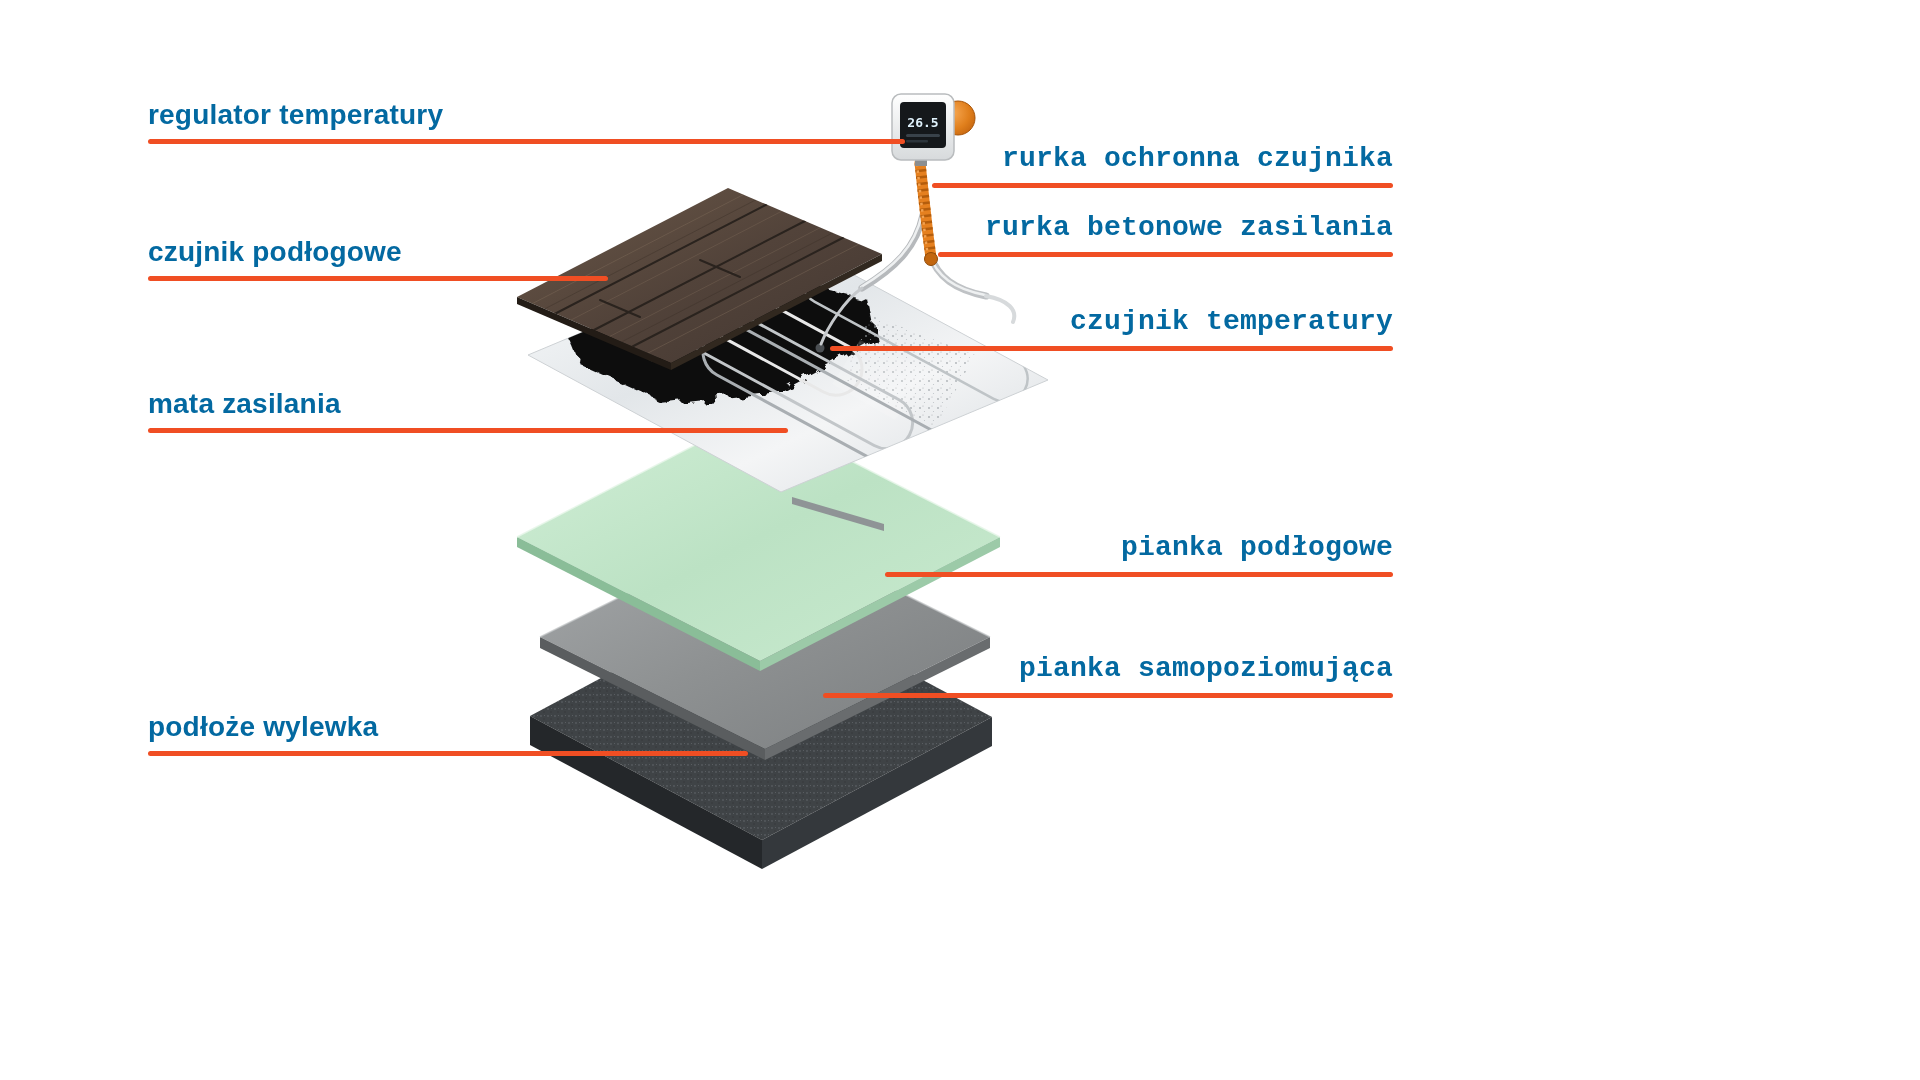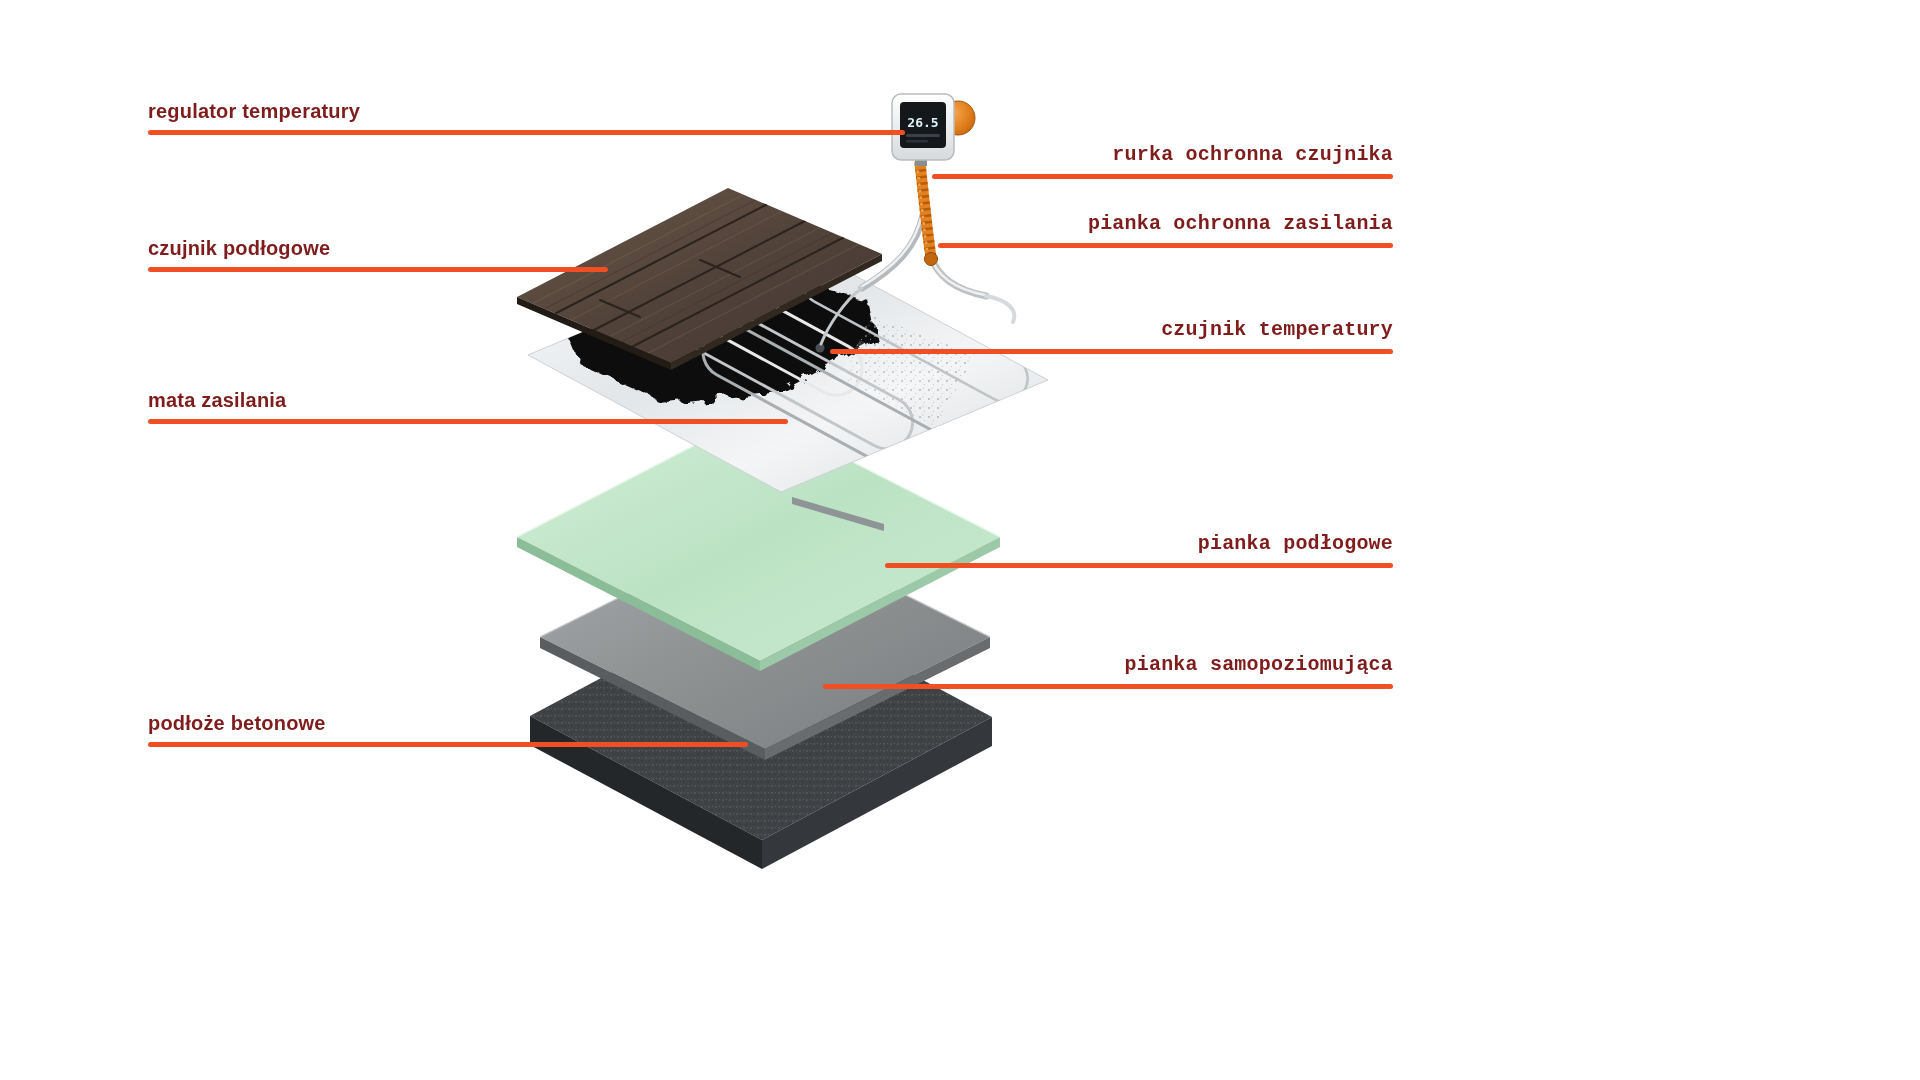--- a/index.html
+++ b/index.html
@@ -7,23 +7,23 @@
     position:relative;
     width:1920px;height:1080px;
     background:#ffffff;
     overflow:hidden;
     font-family:"Liberation Sans",sans-serif;
   }
   .diagram-svg{position:absolute;left:0;top:0;}
   .label{position:absolute;}
   .label-text{
     font-weight:700;
-    font-size:20px;
+    font-size:28px;
     line-height:1.1;
-    color:#7f1d1d;
+    color:#0369a1;
     letter-spacing:.2px;
     white-space:nowrap;
   }
   .label.right .label-text{text-align:right;font-family:Liberation Mono, monospace;}
   .label-line{
     height:5px;
     background:#F04E23;
     margin-top:8px;
     border-radius:2.5px;
   }
@@ -177,25 +177,25 @@
     <div class="label-text">regulator temperatury</div>
     <div class="label-line"></div>
   </div>
 
   <div class="label right" style="left:932px; top:144px; width:461px">
     <div class="label-text">rurka ochronna czujnika</div>
     <div class="label-line"></div>
   </div>
 
   <div class="label right" style="left:938px; top:213px; width:455px">
-    <div class="label-text">pianka ochronna zasilania</div>
-    <div class="label-line"></div>
-  </div>
-
-  <div class="label right" style="left:830px; top:319px; width:563px">
+    <div class="label-text">rurka betonowe zasilania</div>
+    <div class="label-line"></div>
+  </div>
+
+  <div class="label right" style="left:830px; top:307px; width:563px">
     <div class="label-text">czujnik temperatury</div>
     <div class="label-line"></div>
   </div>
 
   <div class="label left" style="left:148px; top:237px; width:460px">
     <div class="label-text">czujnik podłogowe</div>
     <div class="label-line"></div>
   </div>
 
   <div class="label left" style="left:148px; top:389px; width:640px">
@@ -207,17 +207,17 @@
     <div class="label-text">pianka podłogowe</div>
     <div class="label-line"></div>
   </div>
 
   <div class="label right" style="left:823px; top:654px; width:570px">
     <div class="label-text">pianka samopoziomująca</div>
     <div class="label-line"></div>
   </div>
 
   <div class="label left" style="left:148px; top:712px; width:600px">
-    <div class="label-text">podłoże betonowe</div>
+    <div class="label-text">podłoże wylewka</div>
     <div class="label-line"></div>
   </div>
 
 </div>
 
 </body></html>

